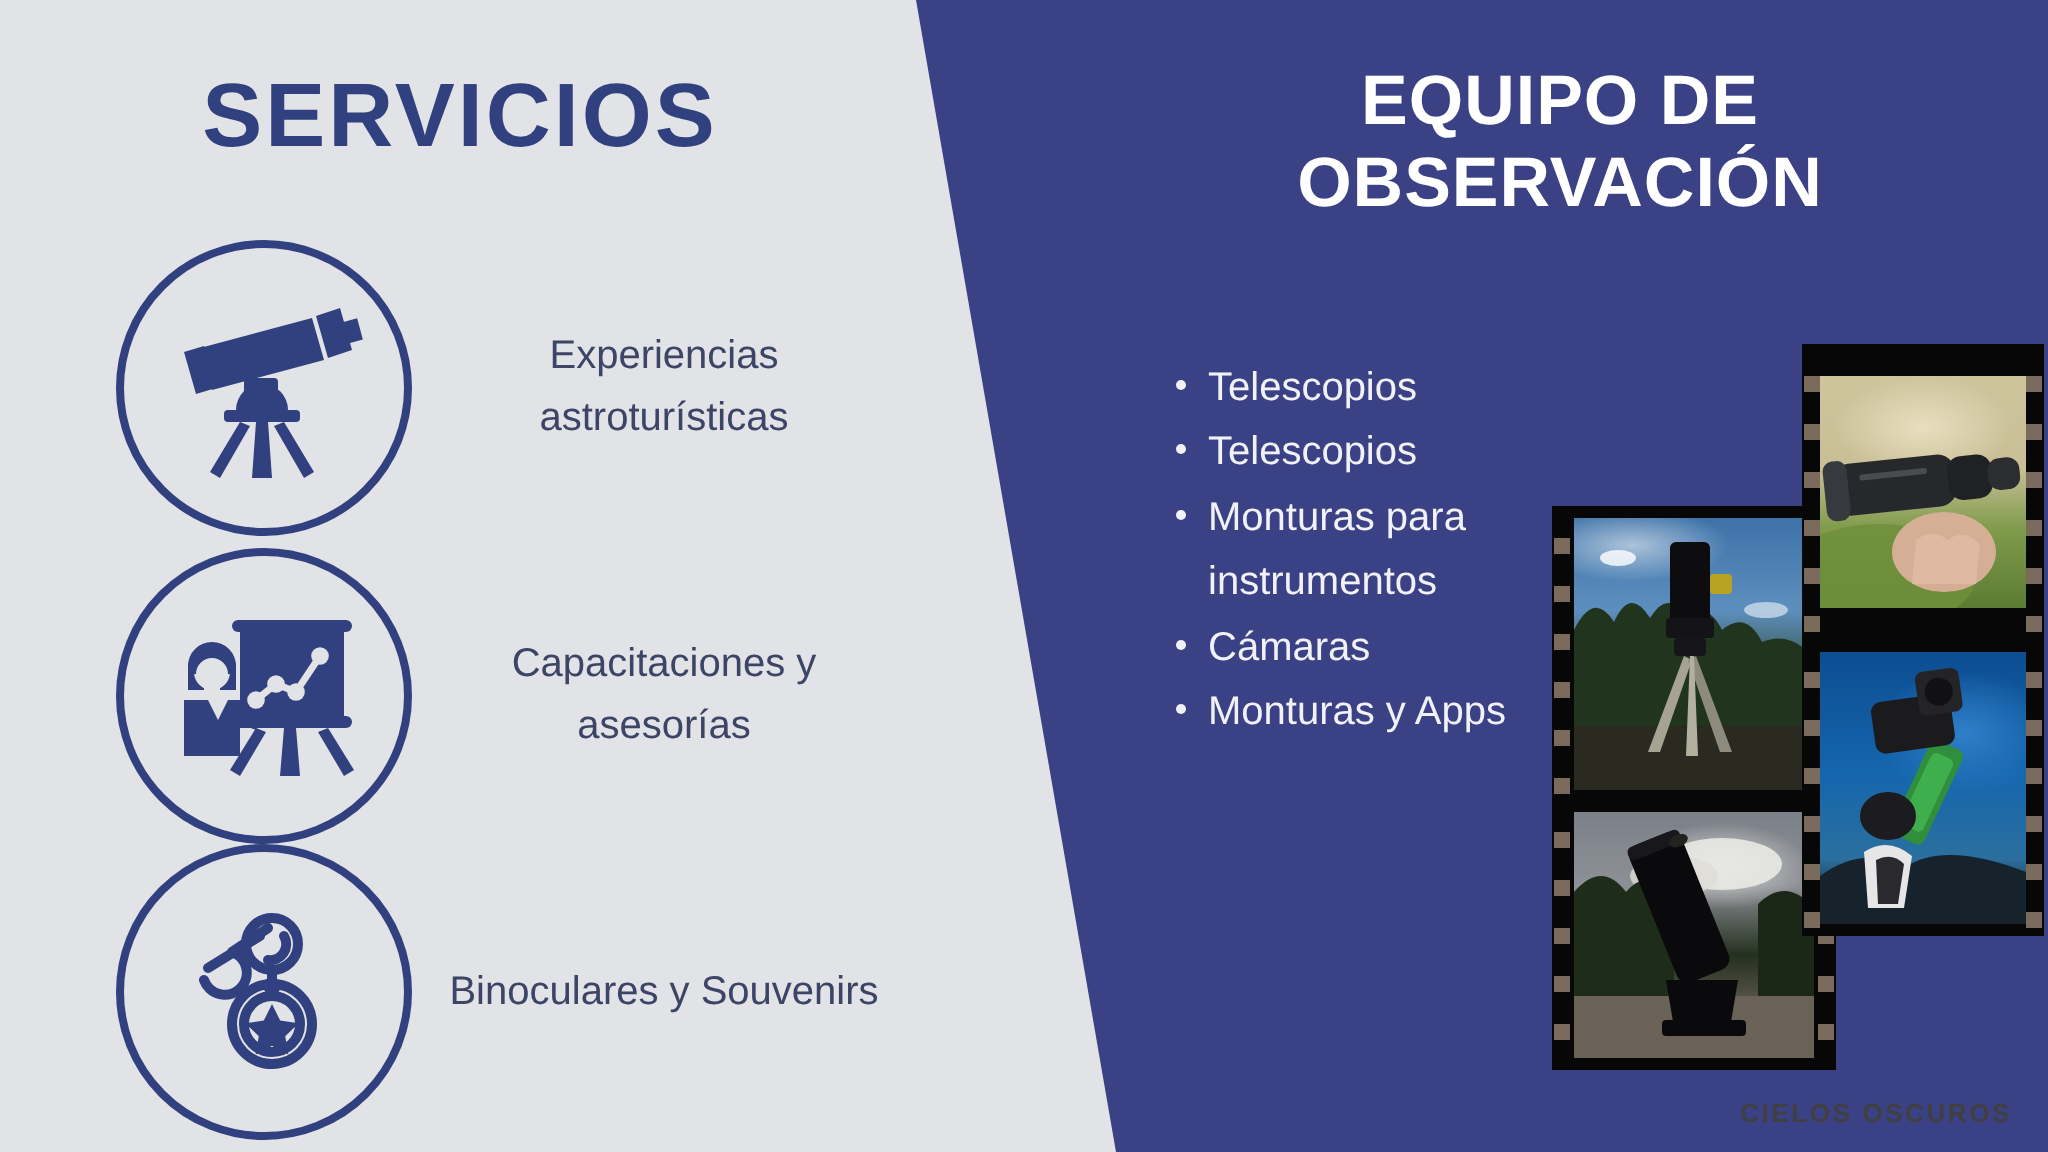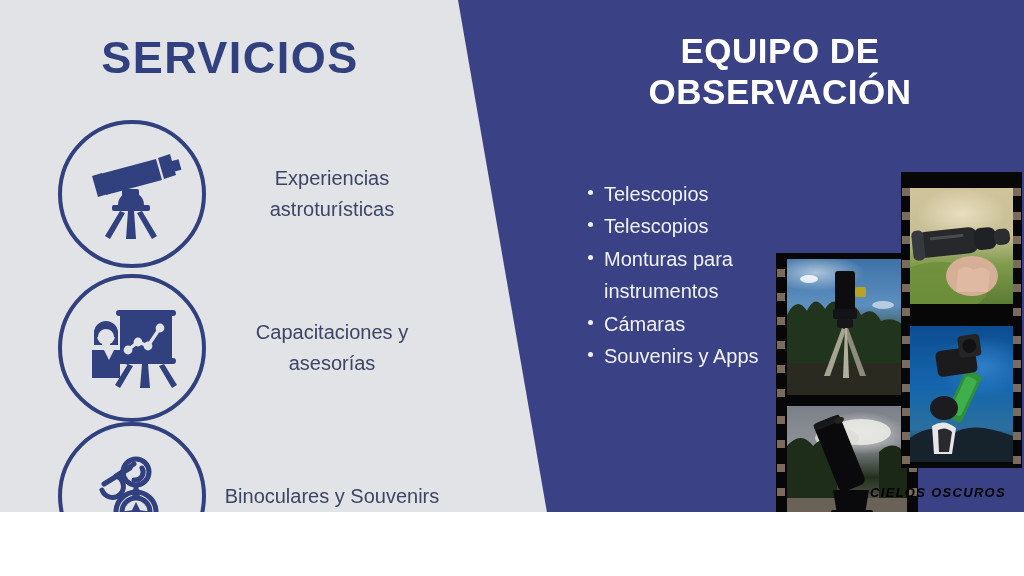--- a/index.html
+++ b/index.html
@@ -3,21 +3,21 @@
 <meta charset="utf-8">
 <style>
   html, body {
     margin: 0;
     padding: 0;
     background: #ffffff;
   }
   #slide {
     position: relative;
     width: 1024px;
-    height: 512px;
+    height: 576px;
     overflow: hidden;
     background: #e2e3e6;
     font-family: "Liberation Sans", sans-serif;
   }
 
   
   .left-panel {
     position: absolute;
     left: 0; top: 0;
     width: 600px; height: 576px;
@@ -120,26 +120,25 @@
     width: 5px;
     height: 5px;
     border-radius: 50%;
     background: #f1f2f7;
   }
 
   .footer-brand {
     position: absolute;
     right: 18px;
     bottom: 12px;
-    color: #000000;
+    color: #404040;
     font-size: 13px;
     font-weight: bold;
     letter-spacing: 1.3px;
     z-index: 6;
-    font-style: italic;
   }
 
   
   .photo-frame {
     position: absolute;
     background: #070707;
     z-index: 5;
     box-sizing: border-box;
     overflow: hidden;
   }
@@ -294,21 +293,21 @@
   <div class="right-title">
     <div>EQUIPO DE</div>
     <div>OBSERVACIÓN</div>
   </div>
 
   <ul class="equip-list">
     <li>Telescopios</li>
     <li>Telescopios</li>
     <li>Monturas para instrumentos</li>
     <li>Cámaras</li>
-    <li>Souvenirs y Apps</li>
+    <li>Monturas y Apps</li>
   </ul>
 
   <div class="photo-frame" id="frame-telescope-tripod">
     <div class="photo-inner">
       <svg width="120" height="136" viewBox="0 0 120 136" aria-hidden="true">
 
         <ellipse cx="22" cy="20" rx="9" ry="4" fill="#ffffff" opacity="0.8"></ellipse>
         <ellipse cx="96" cy="46" rx="11" ry="4" fill="#ffffff" opacity="0.55"></ellipse>
 
         <path d="M0 56 q10 -20 20 -4 q8 -18 18 -2 q10 -16 18 2 q10 -12 18 4 q12 -10 20 6 q14 -6 26 8 V136 H0 Z" fill="#21341d"></path>

